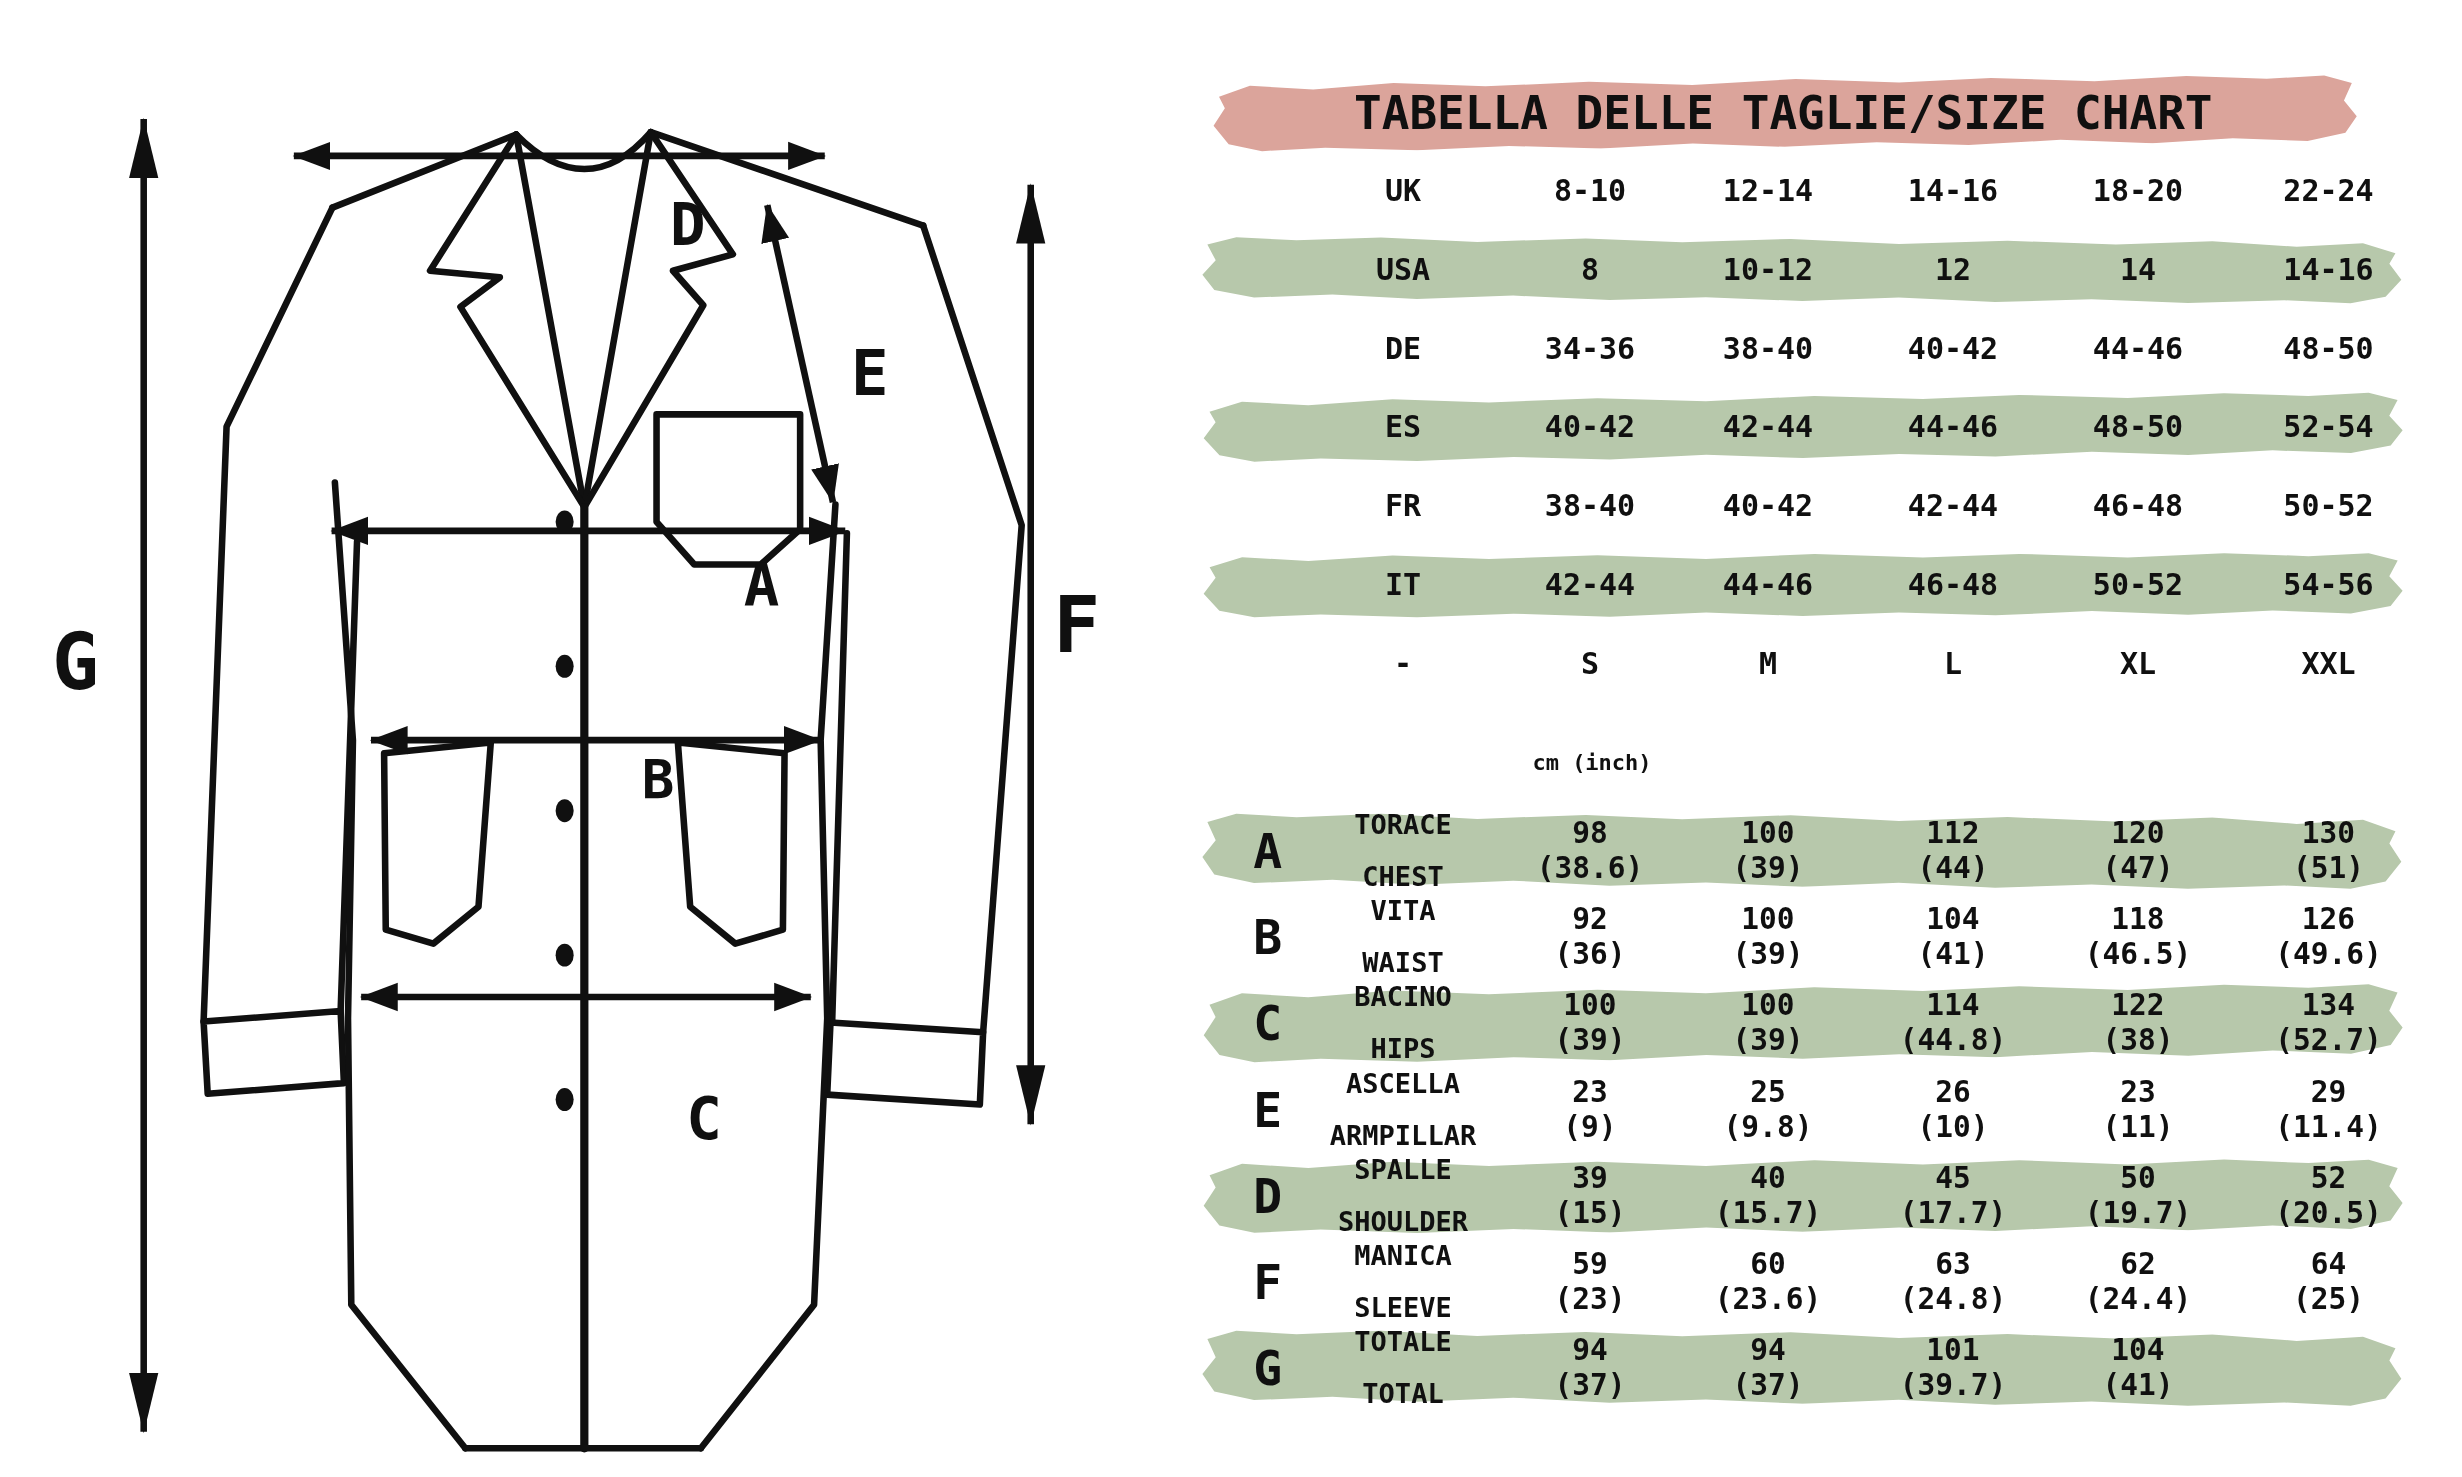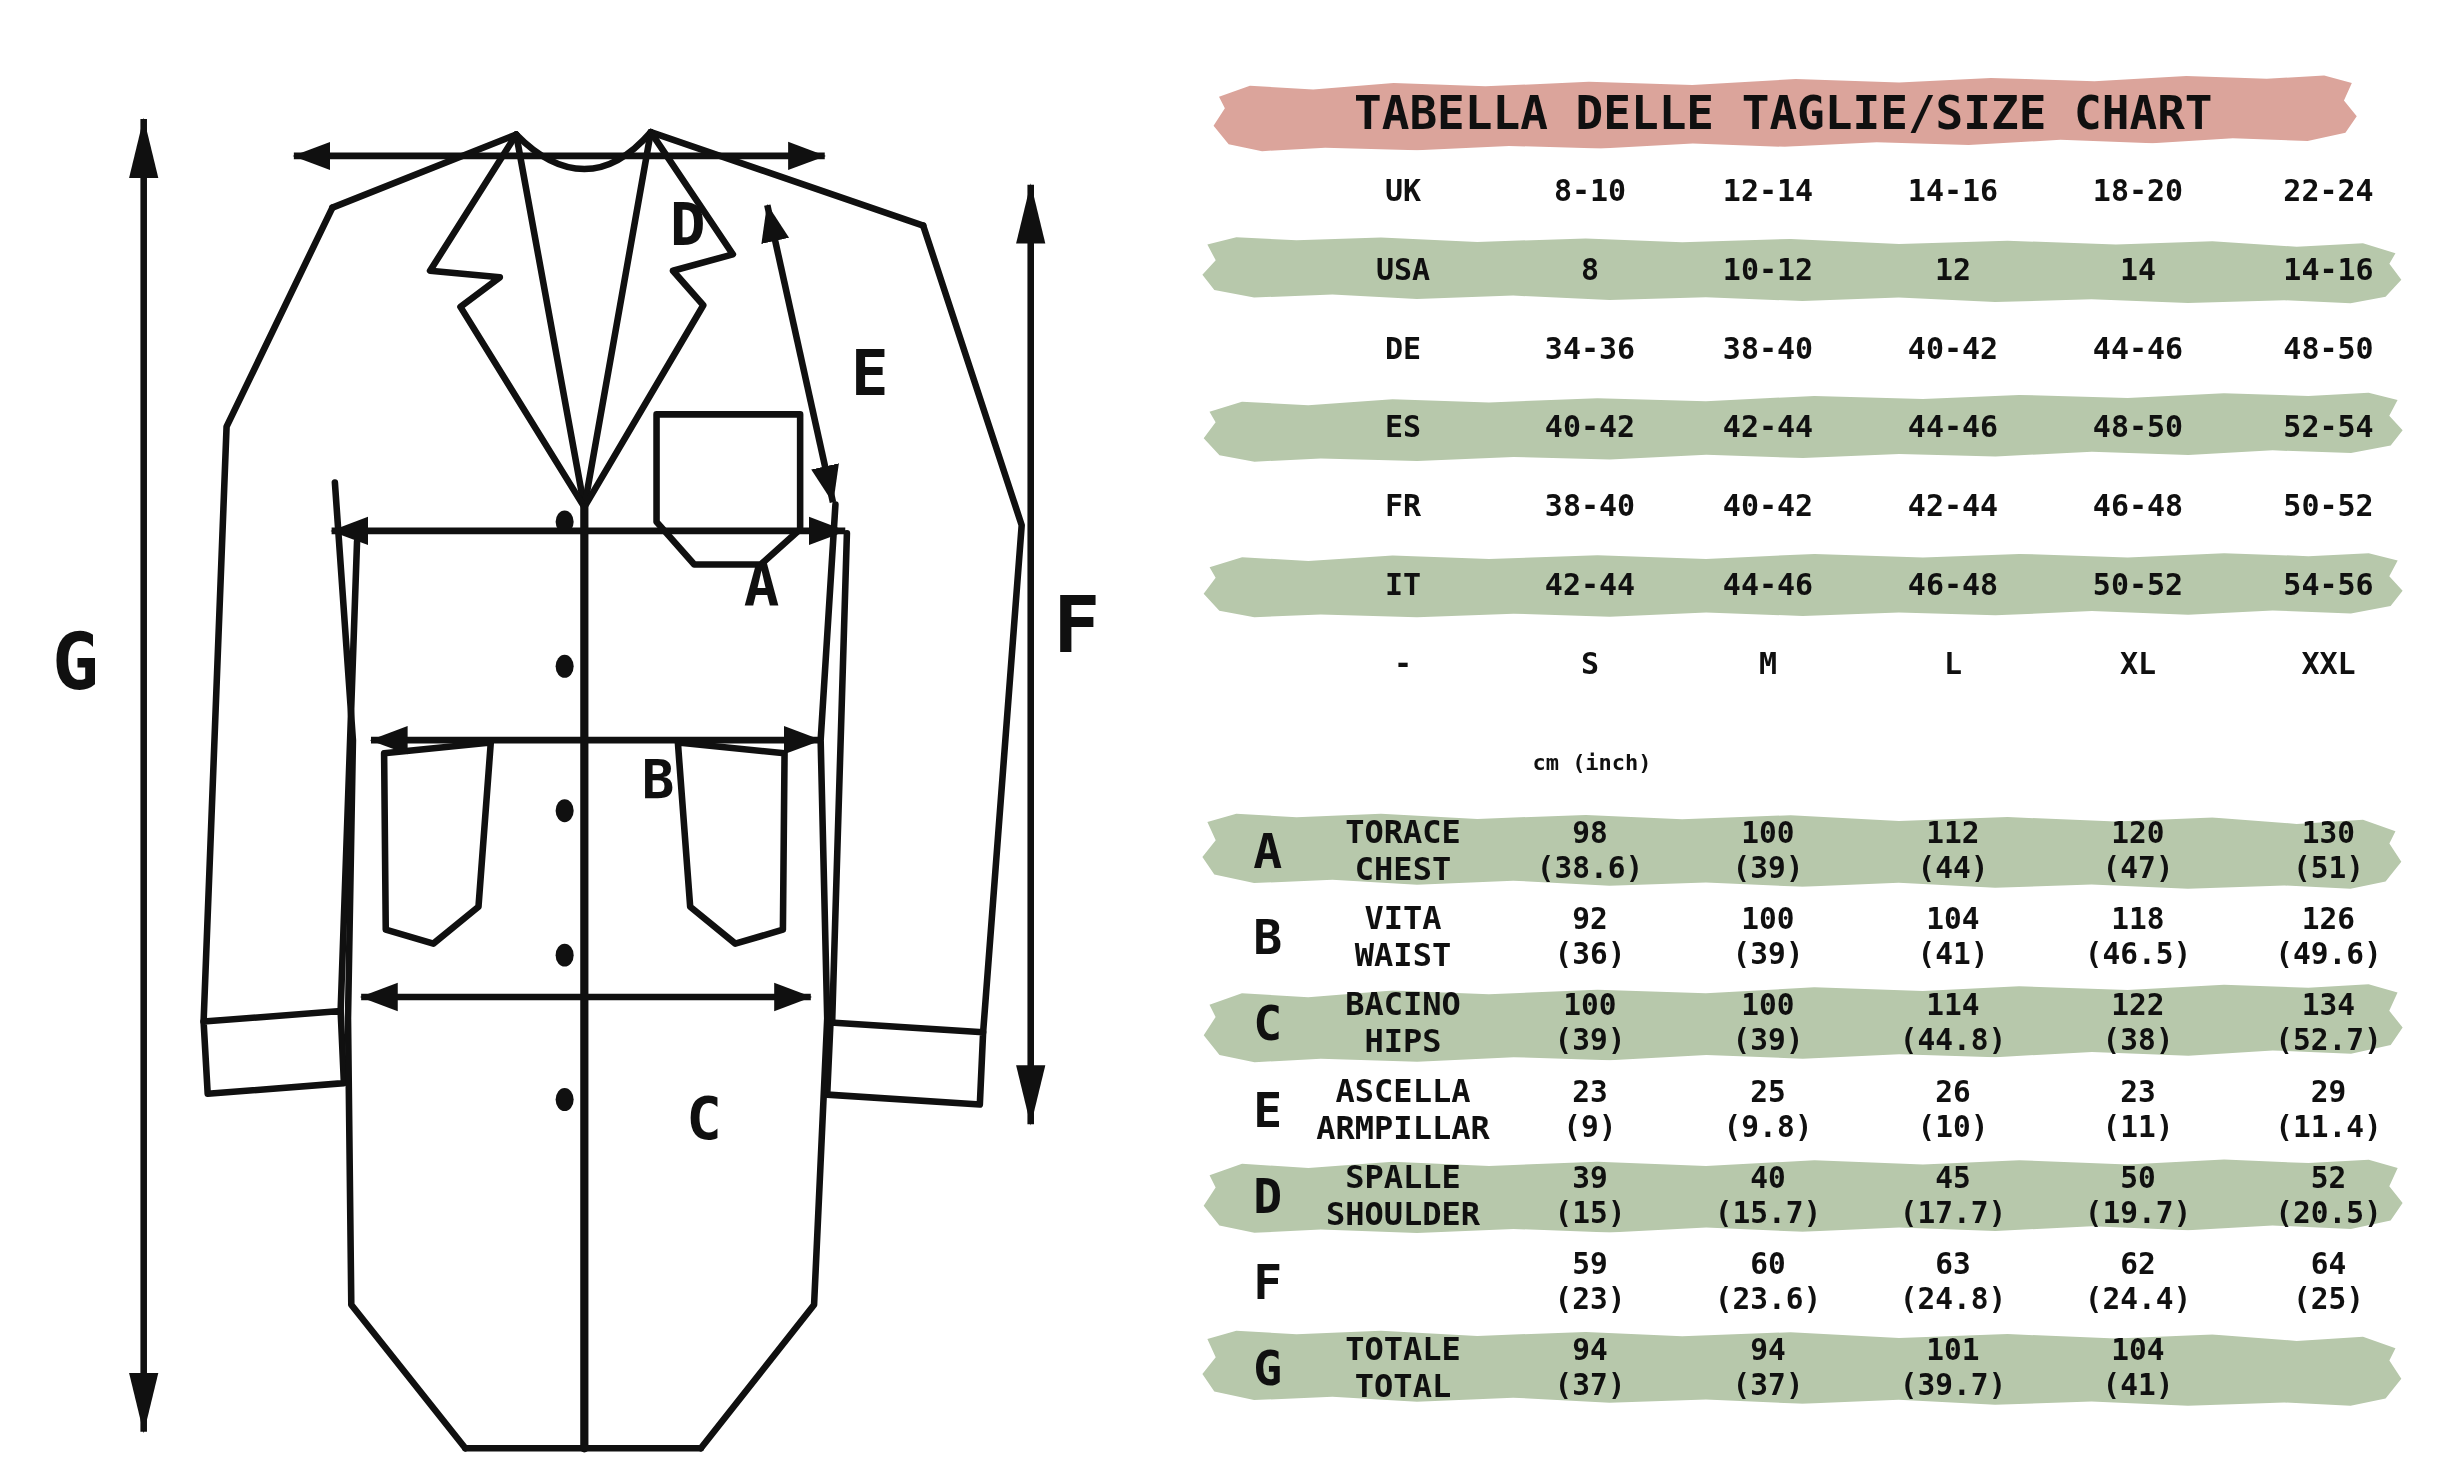--- a/index.html
+++ b/index.html
@@ -45,21 +45,21 @@
   .cell{position:absolute;text-align:center;z-index:1;}
   .srow .cell{top:0;height:79px;line-height:79px;font-size:30px;}
   .cL{left:90px;width:230px;}
   .c1{left:310px;width:164px;}
   .c2{left:488px;width:164px;}
   .c3{left:673px;width:164px;}
   .c4{left:858px;width:164px;}
   .c5{left:1040px;width:181px;}
   .letter-cell{left:24.6px;width:90px;top:0;height:82px;line-height:82px;font-size:48px;}
   .cell2{top:0;height:82px;display:flex;flex-direction:column;justify-content:center;row-gap:2.5px;}
-  .name-cell{left:90px;width:230px;font-size:32px;line-height:1.1;}
+  .name-cell{left:90px;width:230px;font-size:27px;line-height:1.1;justify-content:space-between;}
   .val2{font-size:29.5px;line-height:1.1;}
 </style>
 </head>
 <body>
 
 <div id="diagram-panel">
   <svg viewBox="0 0 1450 1800" xmlns="http://www.w3.org/2000/svg">
     <defs>
       <marker id="ah" viewBox="0 0 10 8" refX="9.3" refY="4" markerWidth="6" markerHeight="4.8" orient="auto-start-reverse" markerUnits="strokeWidth">
         <path d="M0,0.4 L9.6,4 L0,7.6 Z" fill="#101010"></path>
@@ -327,20 +327,24 @@
         <div class="val2">50</div>
         <div class="val2">(19.7)</div>
       </div>
       <div class="cell cell2 c5">
         <div class="val2">52</div>
         <div class="val2">(20.5)</div>
       </div>
     </div>
     <div class="mrow" style="top: 1241px;">
       <div class="cell letter-cell">F</div>
+      <div class="cell cell2 name-cell">
+        <div>MANICA</div>
+        <div>SLEEVE</div>
+      </div>
       <div class="cell cell2 c1">
         <div class="val2">59</div>
         <div class="val2">(23)</div>
       </div>
       <div class="cell cell2 c2">
         <div class="val2">60</div>
         <div class="val2">(23.6)</div>
       </div>
       <div class="cell cell2 c3">
         <div class="val2">63</div>

